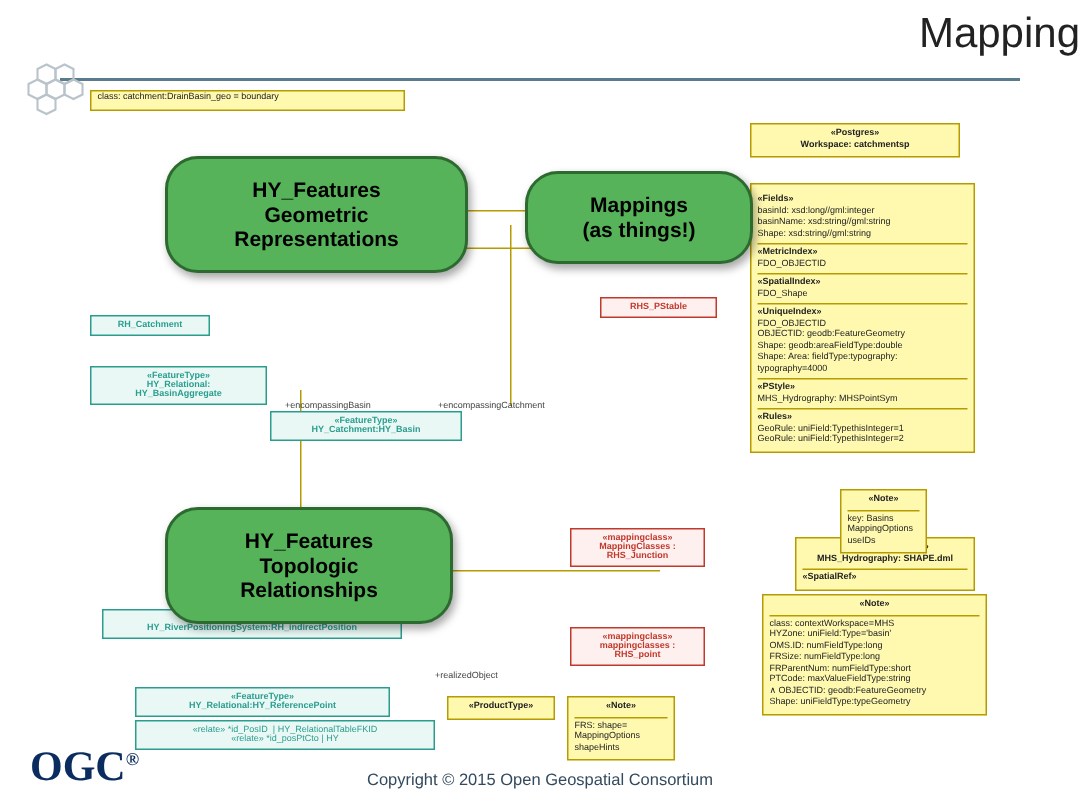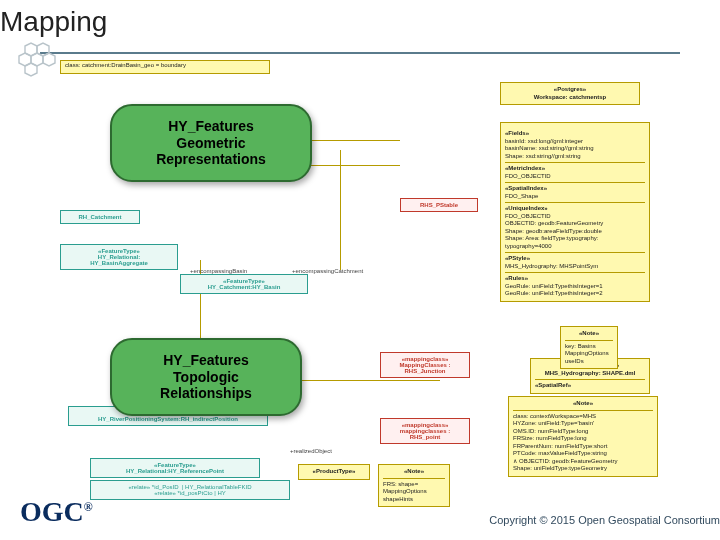--- a/index.html
+++ b/index.html
@@ -1,31 +1,31 @@
 <!DOCTYPE html>
 <html><head>
 <meta charset="utf-8">
 <style>
   html,body{margin:0;padding:0;width:720px;height:540px;font-family:Arial,Helvetica,sans-serif;background:#fff;overflow:hidden}
   .slide{position:relative;width:720px;height:540px}
-  .title{position:absolute;top:6px;left:0;right:0;text-align:left;font-size:28px;font-weight:400;color:#222}
+  .title{position:absolute;top:6px;left:0;right:0;text-align:right;font-size:28px;font-weight:400;color:#222}
   .rule{position:absolute;top:52px;left:40px;right:40px;height:2px;background:#5a7b8c}
   .hex-logo{position:absolute;top:40px;left:16px;width:54px;height:40px}
   .hex-logo svg{width:54px;height:40px}
   .diagram{position:absolute;top:60px;left:60px;right:60px;bottom:60px}
   .yellow{position:absolute;background:#fff9b0;border:1px solid #b59b00;box-sizing:border-box;font-size:6px;line-height:1.25;padding:3px 4px;color:#222}
   .yellow .hdr{text-align:center;font-weight:700;font-size:6px;white-space:pre}
   .yellow .sect{border-top:1px solid #b59b00;margin-top:2px;padding-top:2px;font-size:6px}
   .red{position:absolute;background:#fff0f0;border:1px solid #c0392b;box-sizing:border-box;color:#c0392b;font-size:6px;text-align:center;padding:3px 4px;font-weight:700;white-space:pre}
   .teal{position:absolute;background:#e9f8f4;border:1px solid #2a9d8f;box-sizing:border-box;color:#2a9d8f;font-size:6px;text-align:center;padding:3px 4px;font-weight:700;white-space:pre}
   .bubble{position:absolute;background:#57b35a;border:2px solid #2d6a30;border-radius:22px;display:flex;align-items:center;justify-content:center;text-align:center;font-weight:700;color:#000;padding:6px 14px;box-shadow:2px 3px 6px rgba(0,0,0,.35)}
   .bubble span{font-size:14px;line-height:1.2}
   .ogc{position:absolute;left:20px;bottom:12px;font-family:'Times New Roman',serif;font-weight:700;font-size:28px;color:#0a2c5e}
   .ogc sup{font-size:12px;vertical-align:super}
-  .copy{position:absolute;left:0;right:0;bottom:14px;text-align:right;font-size:11px;color:#324a5e}
+  .copy{position:absolute;left:0;right:0;bottom:14px;text-align:center;font-size:11px;color:#324a5e}
   .conn{position:absolute;background:#b59b00;height:1px}
   .connv{position:absolute;background:#b59b00;width:1px}
   .small-label{position:absolute;font-size:6px;color:#444}
 </style>
 </head>
 <body>
 
 <div class="slide">
   <div class="title">Mapping</div>
   <div class="rule"></div>
@@ -100,20 +100,23 @@
     <div class="teal" style="top:398px;left:30px;width:170px">«FeatureType»<br>HY_Relational:HY_ReferencePoint</div>
     <div class="teal" style="top:420px;left:30px;width:200px;font-weight:400">«relate» *id_PosID  | HY_RelationalTableFKID<br>«relate» *id_posPtCto | HY</div>
 
     <div class="small-label" style="top:208px;left:130px">+encompassingBasin</div>
     <div class="small-label" style="top:208px;left:232px">+encompassingCatchment</div>
     <div class="small-label" style="top:388px;left:230px">+realizedObject</div>
 
     <div class="bubble" style="top:44px;left:50px;width:170px;height:62px">
         <span>HY_Features<br>Geometric<br>Representations</span>
       </div>
+    <div class="bubble" style="top:54px;left:290px;width:120px;height:46px">
+        <span>Mappings<br>(as things!)</span>
+      </div>
     <div class="bubble" style="top:278px;left:50px;width:160px;height:62px">
         <span>HY_Features<br>Topologic<br>Relationships</span>
       </div>
   </div>
 
   <div class="ogc"><span>OGC</span><sup>®</sup></div>
   <div class="copy">Copyright © 2015 Open Geospatial Consortium</div>
 </div>
 
 </body></html>

